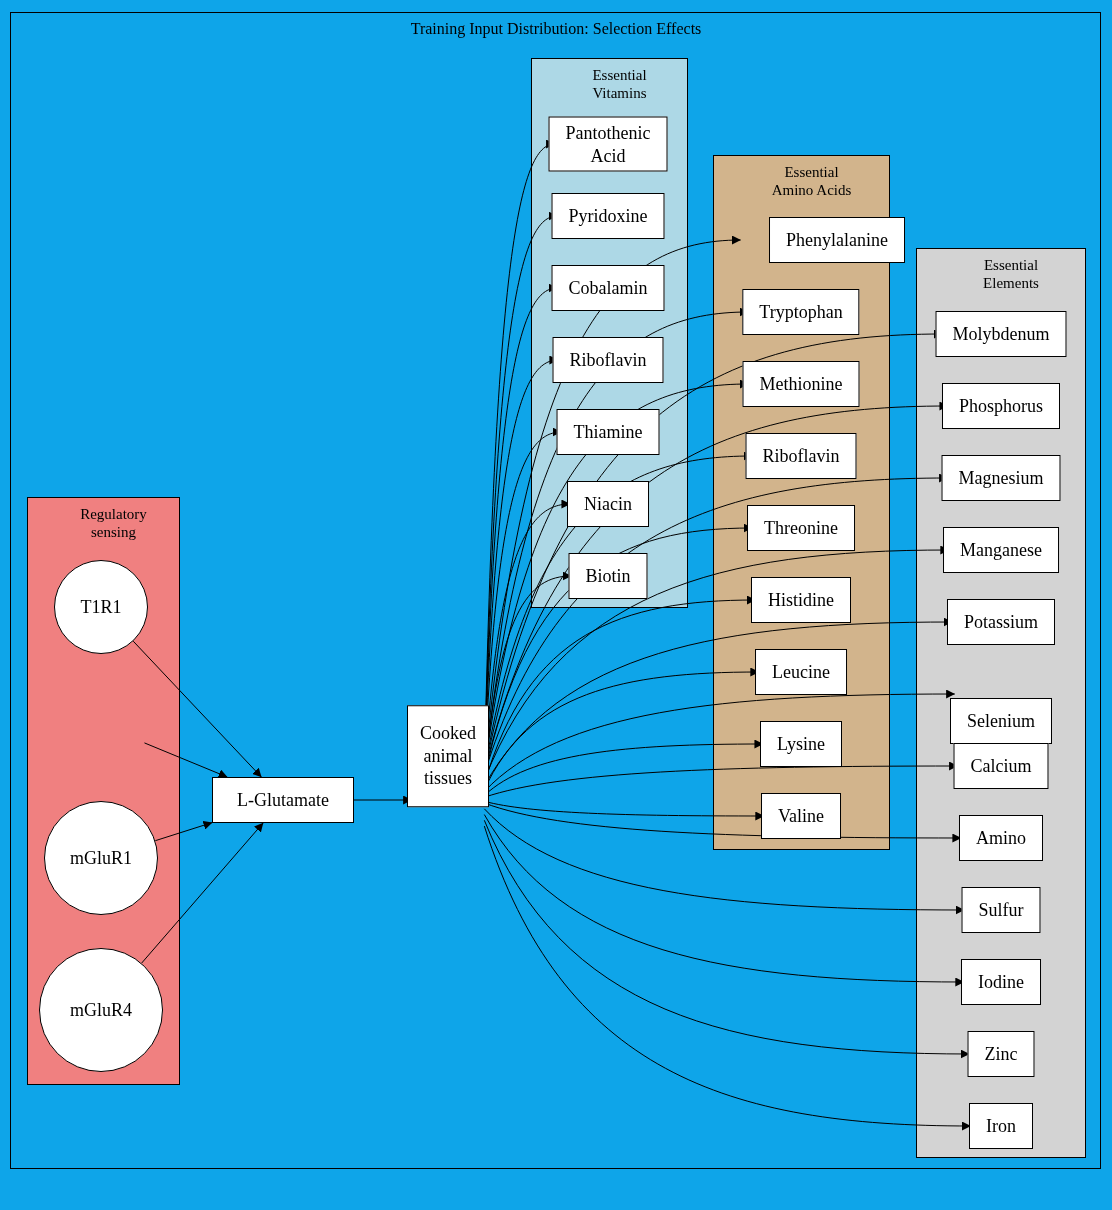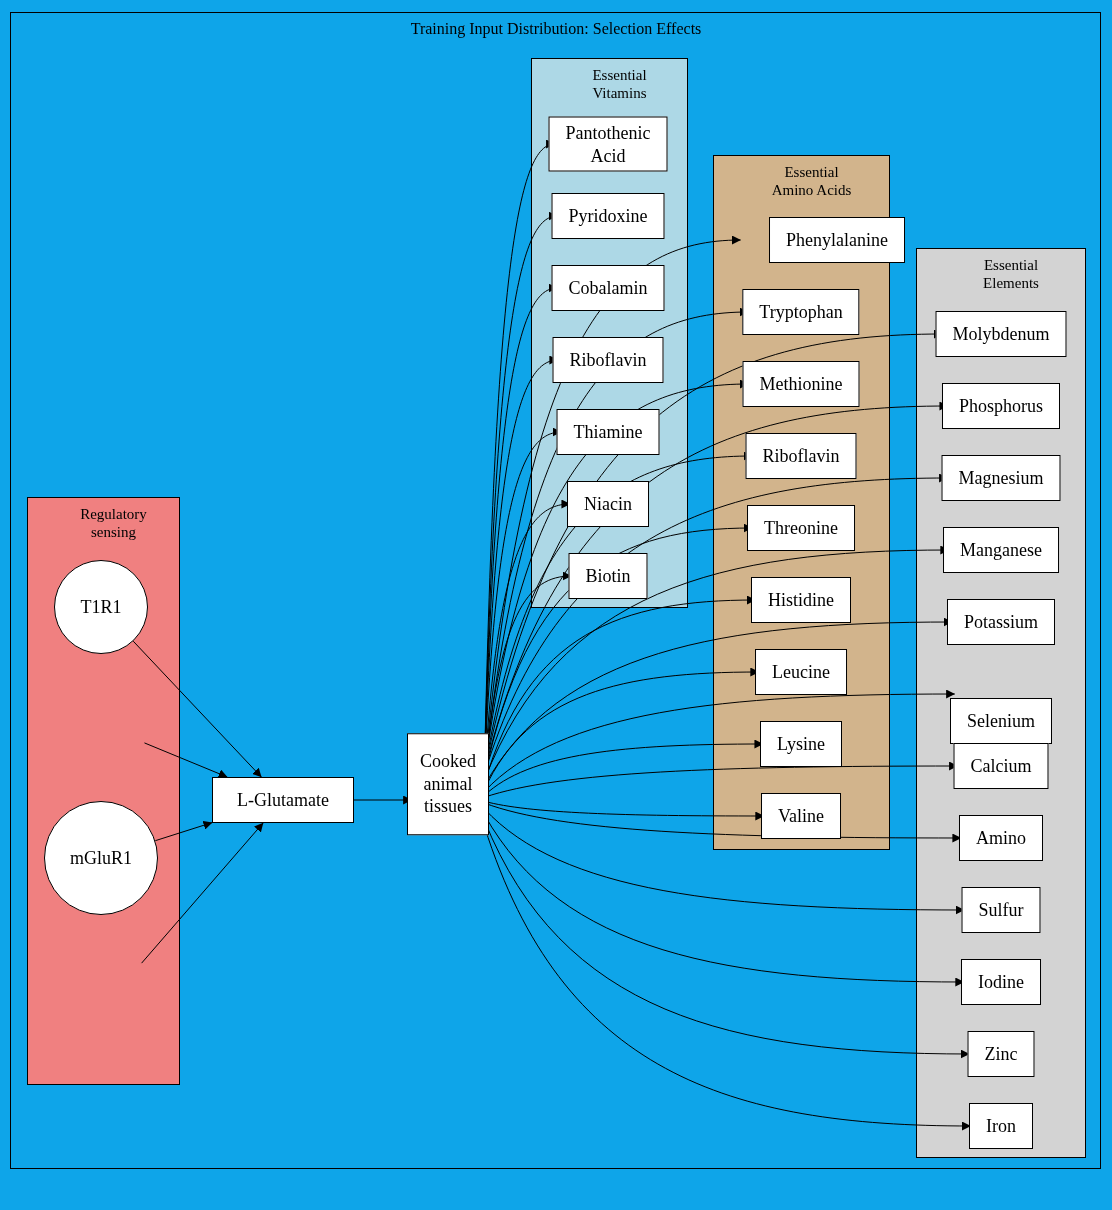--- a/index.html
+++ b/index.html
@@ -83,23 +83,24 @@
       <path d="M484.3359375,797.28 C560.0559375,771.6304 720.9609375,766 957.5859375,766" class="edge" marker-end="url(#arrow)"></path>
       <path d="M484.3359375,803.04 C560.5884375,831.7072 722.625,838 960.9140625,838" class="edge" marker-end="url(#arrow)"></path>
       <path d="M484.3359375,808.8 C561.1221875,891.784 724.29296875,910 964.25,910" class="edge" marker-end="url(#arrow)"></path>
       <path d="M484.3359375,814.56 C561.0559375,951.8607999999999 724.0859375,982 963.8359375,982" class="edge" marker-end="url(#arrow)"></path>
       <path d="M484.3359375,820.32 C561.9221875000001,1011.9376 726.79296875,1054 969.25,1054" class="edge" marker-end="url(#arrow)"></path>
       <path d="M484.3359375,826.08 C562.1221875,1072.0144 727.41796875,1126 970.5,1126" class="edge" marker-end="url(#arrow)"></path>
     </svg>
 
   <div class="node circle" id="node-t1r1" style="left:101px;top:607px;width:94px;height:94px;">T1R1</div>
   <div class="node circle" id="node-mglur1" style="left:101px;top:858px;width:114px;height:114px;">mGluR1</div>
+  <div class="node circle" id="node-mglur4" style="left:101px;top:1010px;width:124px;height:124px;">mGluR4</div>
 
   <div class="node box" id="node-lglu" style="left:283px;top:800px;min-width:142px;">L-Glutamate</div>
-  <div class="node box" id="node-cooked" style="left:448px;top:784px;padding:16px 12px;">Cooked
+  <div class="node box" id="node-cooked" style="left:448px;top:756px;padding:16px 12px;">Cooked
 animal
 tissues</div>
 
   <div class="node box" id="node-v0" style="left:608px;top:144px;">Pantothenic
 Acid</div>
   <div class="node box" id="node-v1" style="left:608px;top:216px;">Pyridoxine</div>
   <div class="node box" id="node-v2" style="left:608px;top:288px;">Cobalamin</div>
   <div class="node box" id="node-v3" style="left:608px;top:360px;">Riboflavin</div>
   <div class="node box" id="node-v4" style="left:608px;top:432px;">Thiamine</div>
   <div class="node box" id="node-v5" style="left:608px;top:504px;">Niacin</div>

